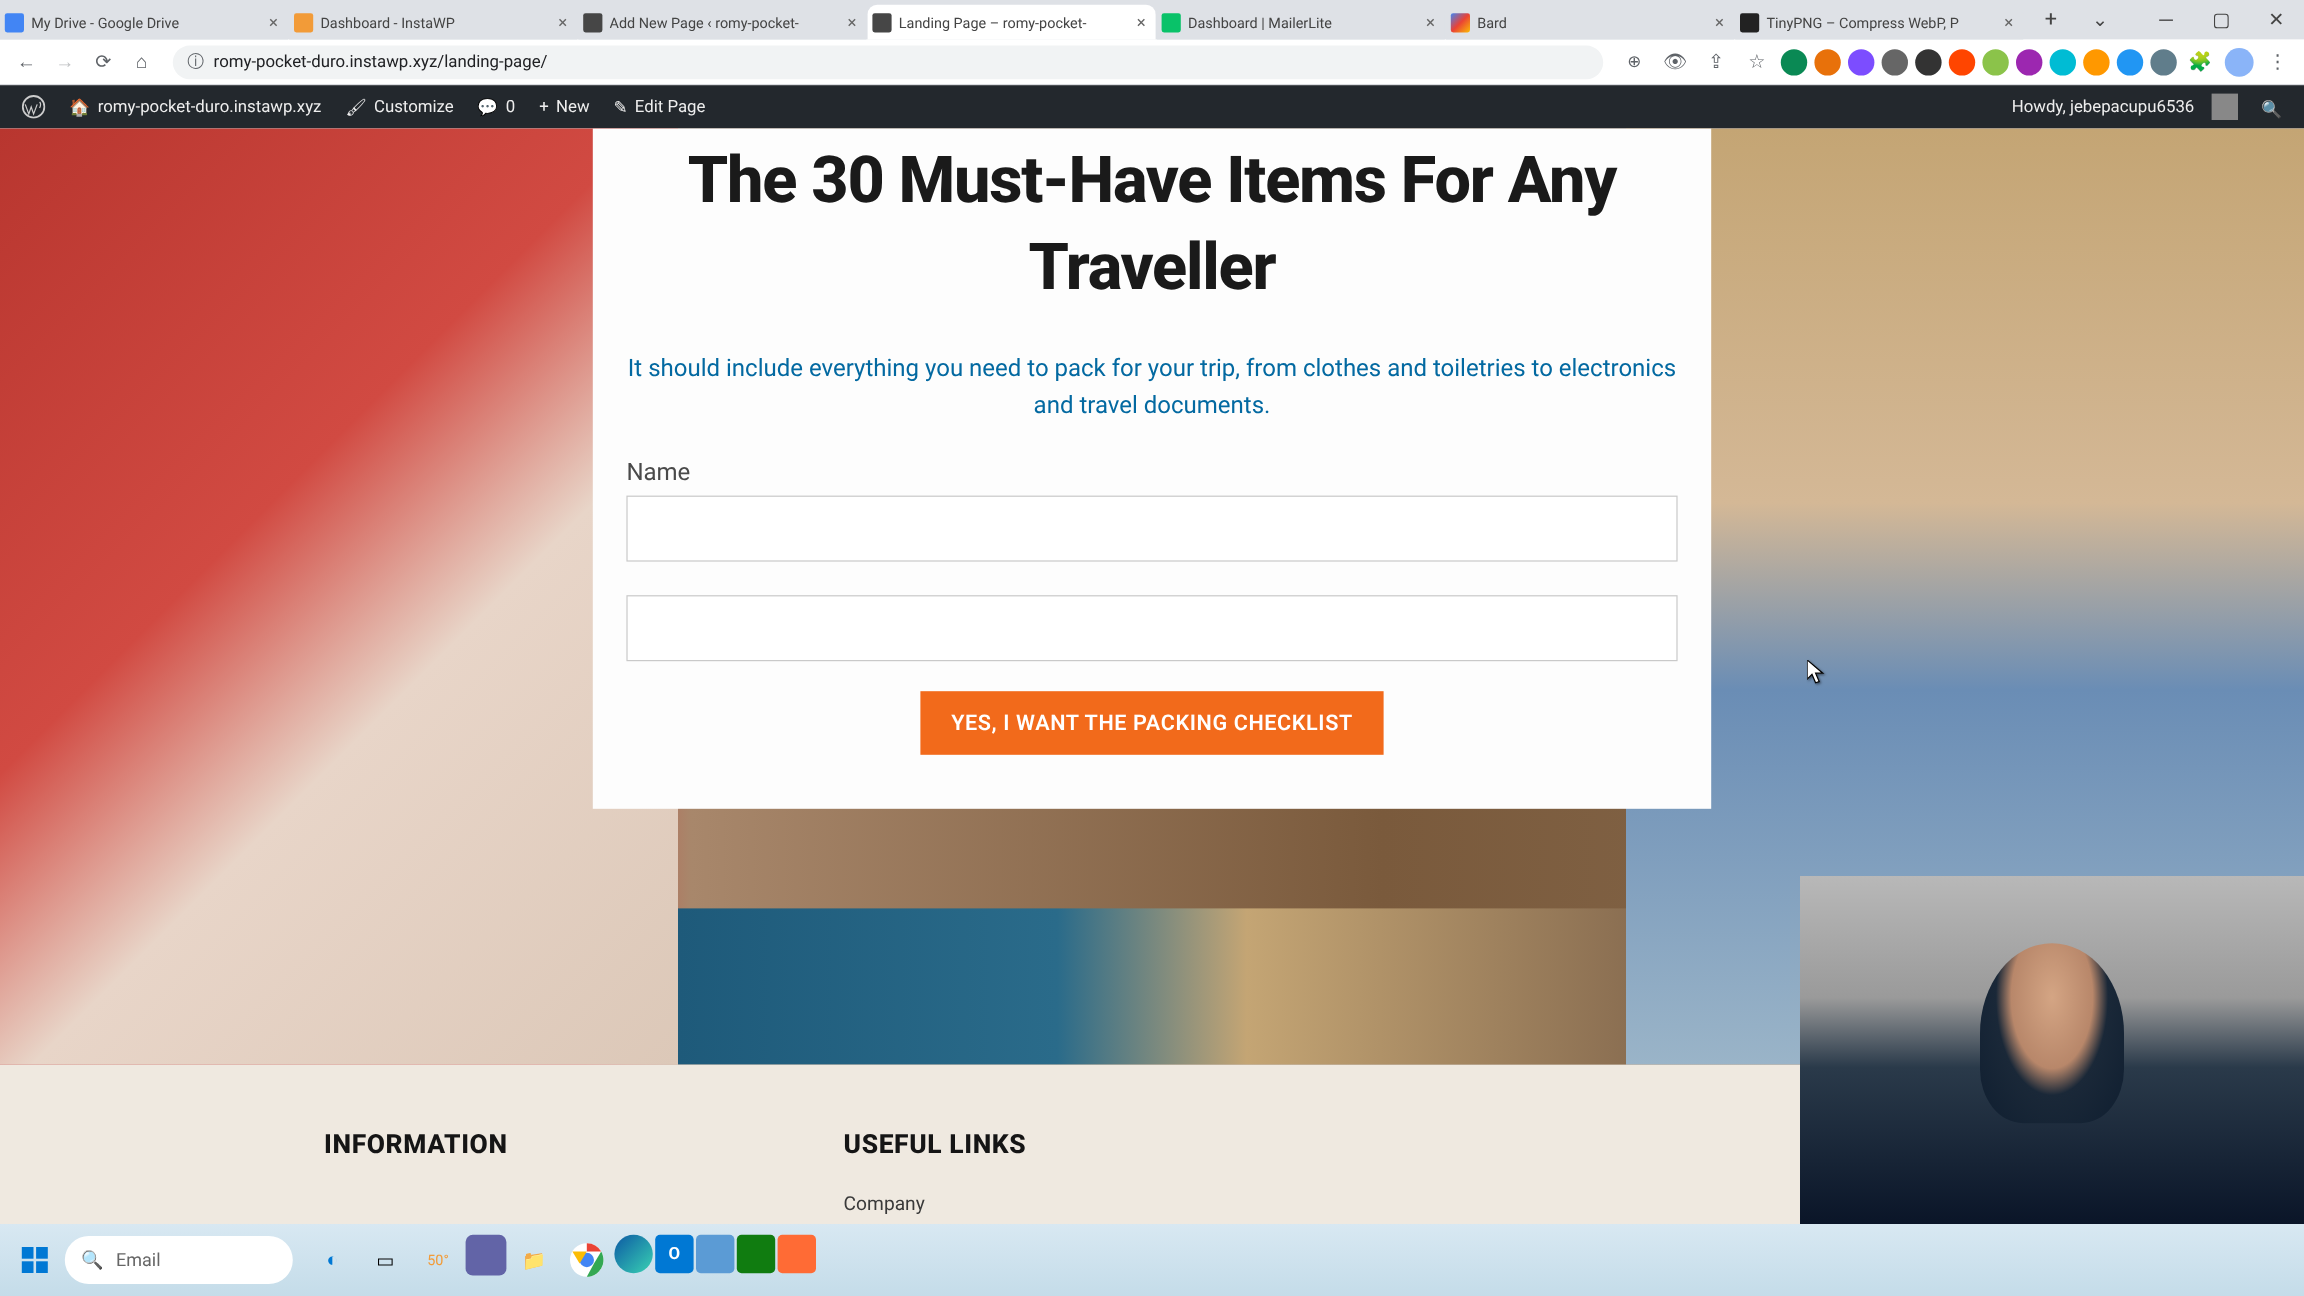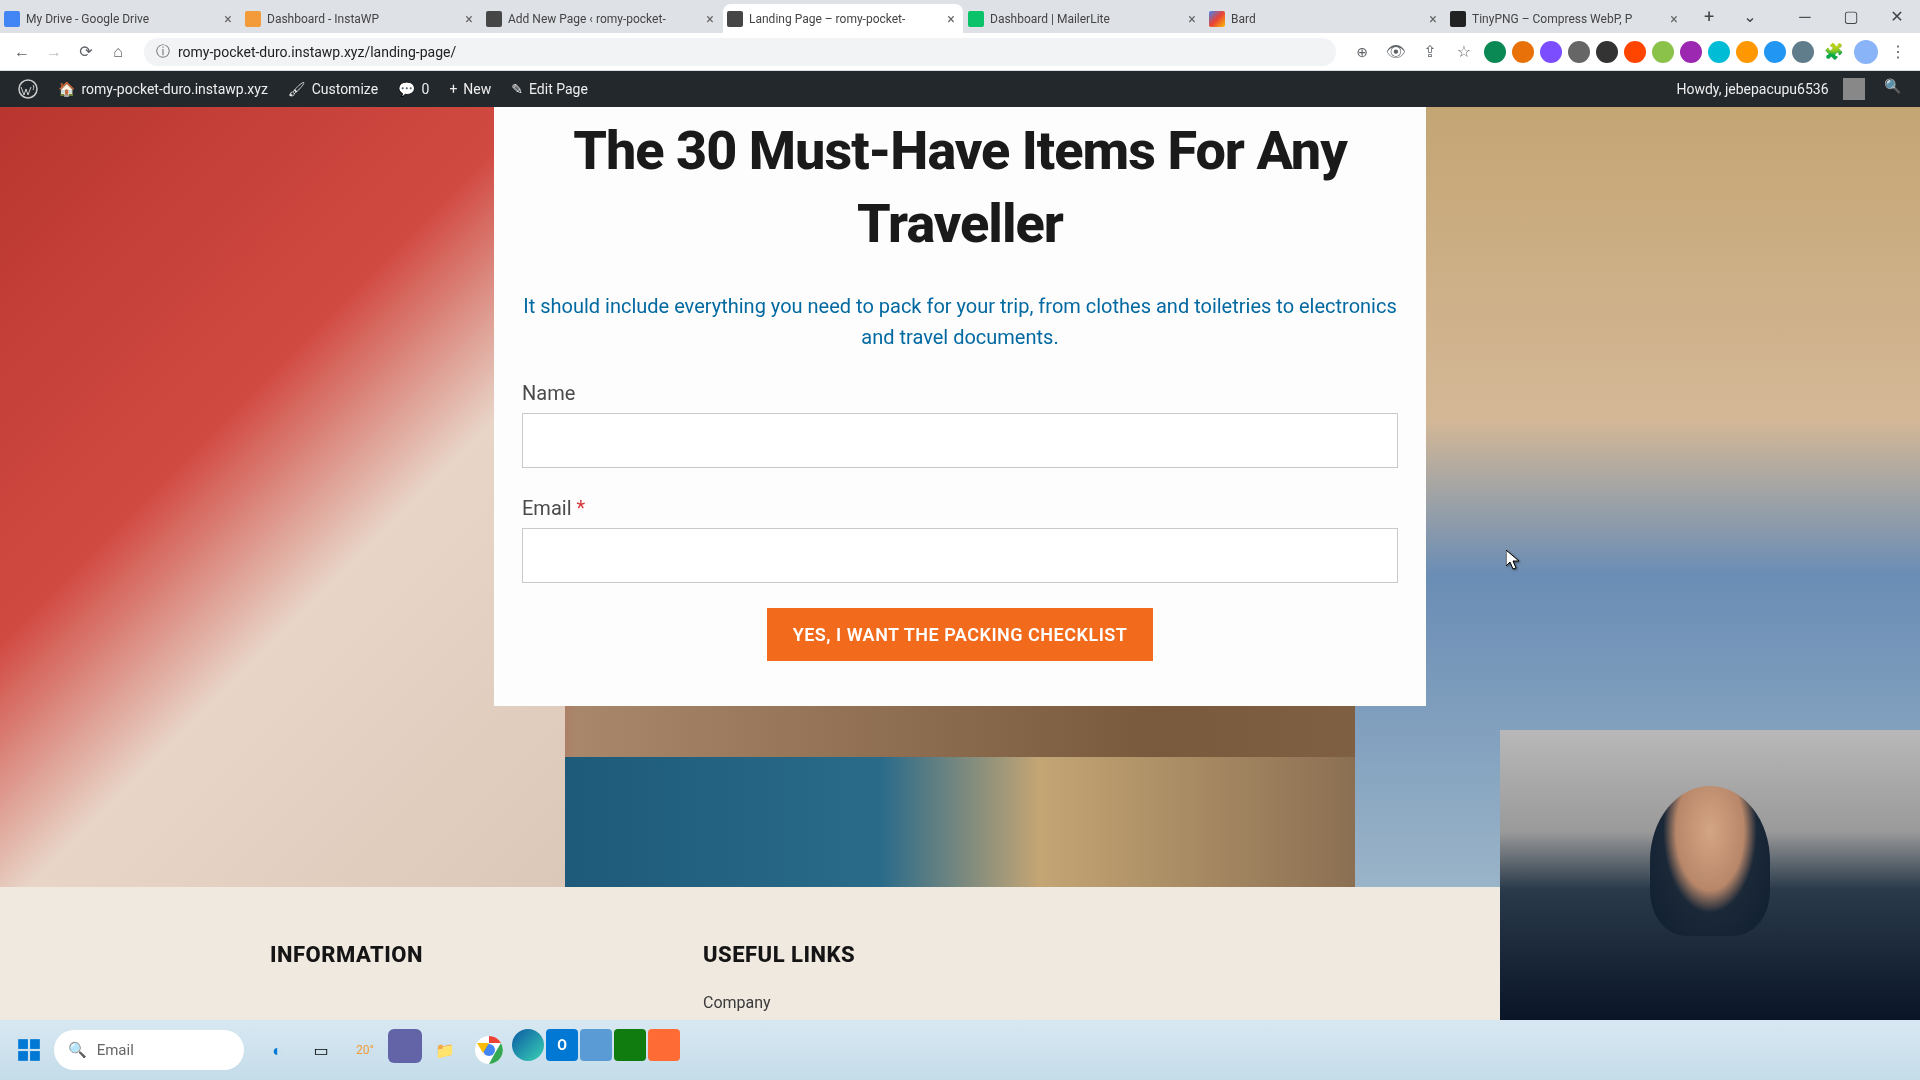--- a/index.html
+++ b/index.html
@@ -22,21 +22,21 @@
 .url-field{flex:1;height:28px;background:#f1f3f4;border-radius:14px;display:flex;align-items:center;padding:0 12px;font-size:14px;color:#202124;gap:8px;margin:0 8px}
 .url-text{flex:1}
 .ext-icons{display:flex;align-items:center;gap:6px}
 .ext-icon{width:22px;height:22px;border-radius:50%;display:flex;align-items:center;justify-content:center}
 .avatar{width:24px;height:24px;border-radius:50%;background:#8ab4f8}
 .menu-dots{width:28px;height:28px;display:flex;align-items:center;justify-content:center;color:#5f6368}
 
 
 .wp-bar{height:36px;background:#23282d;display:flex;align-items:center;color:#eee;font-size:14px;padding:0 8px}
 .wp-item{display:flex;align-items:center;gap:6px;padding:0 10px;height:100%;cursor:pointer}
-.wp-right{margin-left:auto;display:flex;align-items:flex-start}
+.wp-right{margin-left:auto;display:flex;align-items:flex-end}
 .wp-avatar{width:22px;height:22px;background:#888;margin-left:8px}
 
 
 .page{position:relative;height:calc(100% - 33px - 38px - 36px - 60px);overflow:hidden}
 .hero{height:780px;position:relative;background:linear-gradient(90deg,#b8362f 0%,#c94342 25%,#a8876b 30%,#7a5a3c 60%,#8b6f52 100%)}
 .hero-bg{position:absolute;inset:0}
 .bg-left{position:absolute;left:0;top:0;width:565px;height:100%;background:linear-gradient(135deg,#b8362f,#d14a42 40%,#e8d5c8 60%,#dcc8b8)}
 .bg-right{position:absolute;right:0;top:0;width:565px;height:100%;background:linear-gradient(180deg,#c4a574 0%,#d4b896 40%,#6a8db5 60%,#9ab4c8)}
 .bg-bottom{position:absolute;left:565px;right:565px;bottom:0;height:130px;background:linear-gradient(90deg,#1e5a7a,#2a6b8a 40%,#c4a574 60%,#8b6f52)}
 .form-card{position:absolute;left:50%;transform:translateX(-50%);top:0;width:932px;background:#fdfdfd;padding:0 28px 45px}
@@ -203,24 +203,20 @@
       <div class="bg-bottom"></div>
     </div>
     <div class="form-card">
       <h1 class="card-title">The 30 Must-Have Items For Any Traveller</h1>
       <p class="card-sub">It should include everything you need to pack for your trip, from clothes and toiletries to electronics and travel documents.</p>
       <div class="form-group">
         <label class="form-label">Name</label>
         <input class="form-input" type="text" style="">
       </div>
       <div class="form-group">
-        <label class="form-label">
-          <span>Email</span>
-          <span class="req">*</span>
-        </label>
         <input class="form-input" type="email" style="">
       </div>
       <button class="submit-btn">YES, I WANT THE PACKING CHECKLIST</button>
     </div>
   </div>
 
   <div class="footer">
     <div class="foot-col">
       <h3>INFORMATION</h3>
     </div>
@@ -255,21 +251,21 @@
       </svg>
   </div>
   <div class="tb-search">
     <span>🔍</span>
     <span>Email</span>
   </div>
   <div class="tb-apps">
     <div class="tb-icon" style="color:#0078d4">◐</div>
     <div class="tb-icon">▭</div>
     <div class="tb-icon" style="font-size:12px;color:#f29b38">
-        <span>20°</span>
+        <span>50°</span>
       </div>
     <div class="tb-icon" style="background:#6264a7;border-radius:6px;width:34px;height:34px"></div>
     <div class="tb-icon" style="color:#ffb900">📁</div>
     <div class="tb-icon">
         <svg width="30" height="30" viewBox="0 0 30 30">
           <circle cx="15" cy="15" r="14" fill="#fff"></circle>
           <circle cx="15" cy="15" r="6" fill="#4285f4"></circle>
           <path d="M15 1a14 14 0 0 1 12 7H15" fill="#ea4335"></path>
           <path d="M3 8l6 10 6-10" fill="#fbbc05"></path>
           <path d="M27 8a14 14 0 0 1-12 21l6-11" fill="#34a853"></path>

